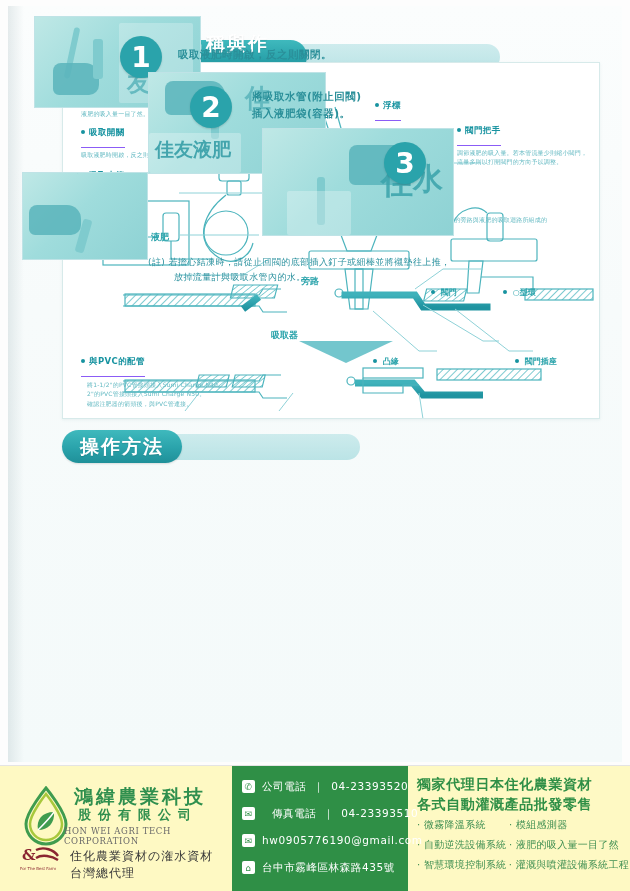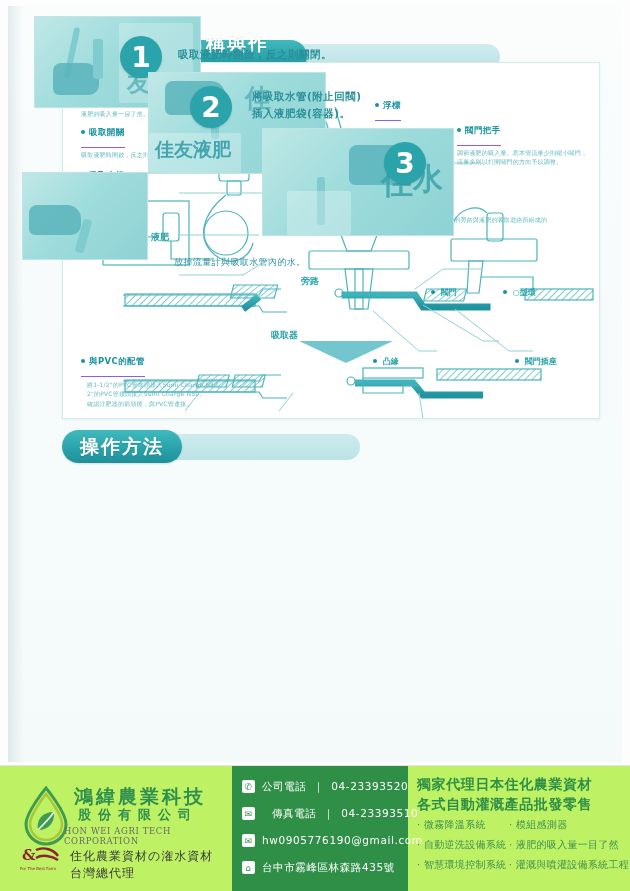--- a/index.html
+++ b/index.html
@@ -100,21 +100,21 @@
   }
 
   .note{
     position:absolute;color:#2f93a0;font-size:9px;line-height:1.7;
     letter-spacing:.4px;
   }
   .note .hang{display:block;padding-left:26px;text-indent:-26px;}
   .note .hang.sub{padding-left:26px;text-indent:0;}
 
   
-  .footer{position:absolute;left:0;top:765px;width:630px;height:126px;background:#bef264;border-top:1px solid #e4e4e4;text-decoration:underline;}
+  .footer{position:absolute;left:0;top:765px;width:630px;height:126px;background:#fef9c3;border-top:1px solid #e4e4e4;text-decoration:underline;}
   .foot-logo{position:absolute;left:12px;top:10px;width:215px;height:106px;}
   .drop{position:absolute;left:8px;top:10px;width:52px;height:62px;}
   .brand-cn{
     position:absolute;left:62px;top:8px;color:#2f8f4e;font-size:19px;font-weight:bold;letter-spacing:3px;
   }
   .brand-cn2{
     position:absolute;left:66px;top:30px;color:#2f8f4e;font-size:13px;font-weight:bold;letter-spacing:7px;
   }
   .brand-en{
     position:absolute;left:52px;top:50px;color:#6a6a6a;font-size:8.5px;letter-spacing:.6px;
@@ -359,20 +359,24 @@
       <span>3</span>
     </div>
 
     <div class="photo" style="left:22px;top:172px;width:124px;height:86px;">
       <div class="hose" style="left:40px;top:-14px;width:84px;height:60px;"></div>
       <div class="hand" style="left:6px;top:32px;width:52px;height:30px;"></div>
       <div class="tube" style="left:56px;top:46px;width:9px;height:34px;transform:rotate(16deg);"></div>
     </div>
 
     <div class="note" style="left:148px;top:255px;width:390px;">
+      <span class="hang">
+        <span>(註)</span>
+        <span>若擔心結凍時，請從止回閥的底部插入釘子或細棒並將襯墊往上推，</span>
+      </span>
       <span class="hang sub">放掉流量計與吸取水管內的水。</span>
     </div>
   </div>
 
   <div class="footer">
 
     <div class="foot-logo">
       <svg class="drop" viewBox="0 0 52 62">
         <path d="M26 2 C26 2 6 26 6 38 A20 20 0 0 0 46 38 C46 26 26 2 26 2 Z" fill="none" stroke="#3f9c4f" stroke-width="3"></path>
         <path d="M26 8 C26 8 10 28 10 38 A16 16 0 0 0 42 38 C42 28 26 8 26 8 Z" fill="none" stroke="#a8c83c" stroke-width="2.5"></path>

